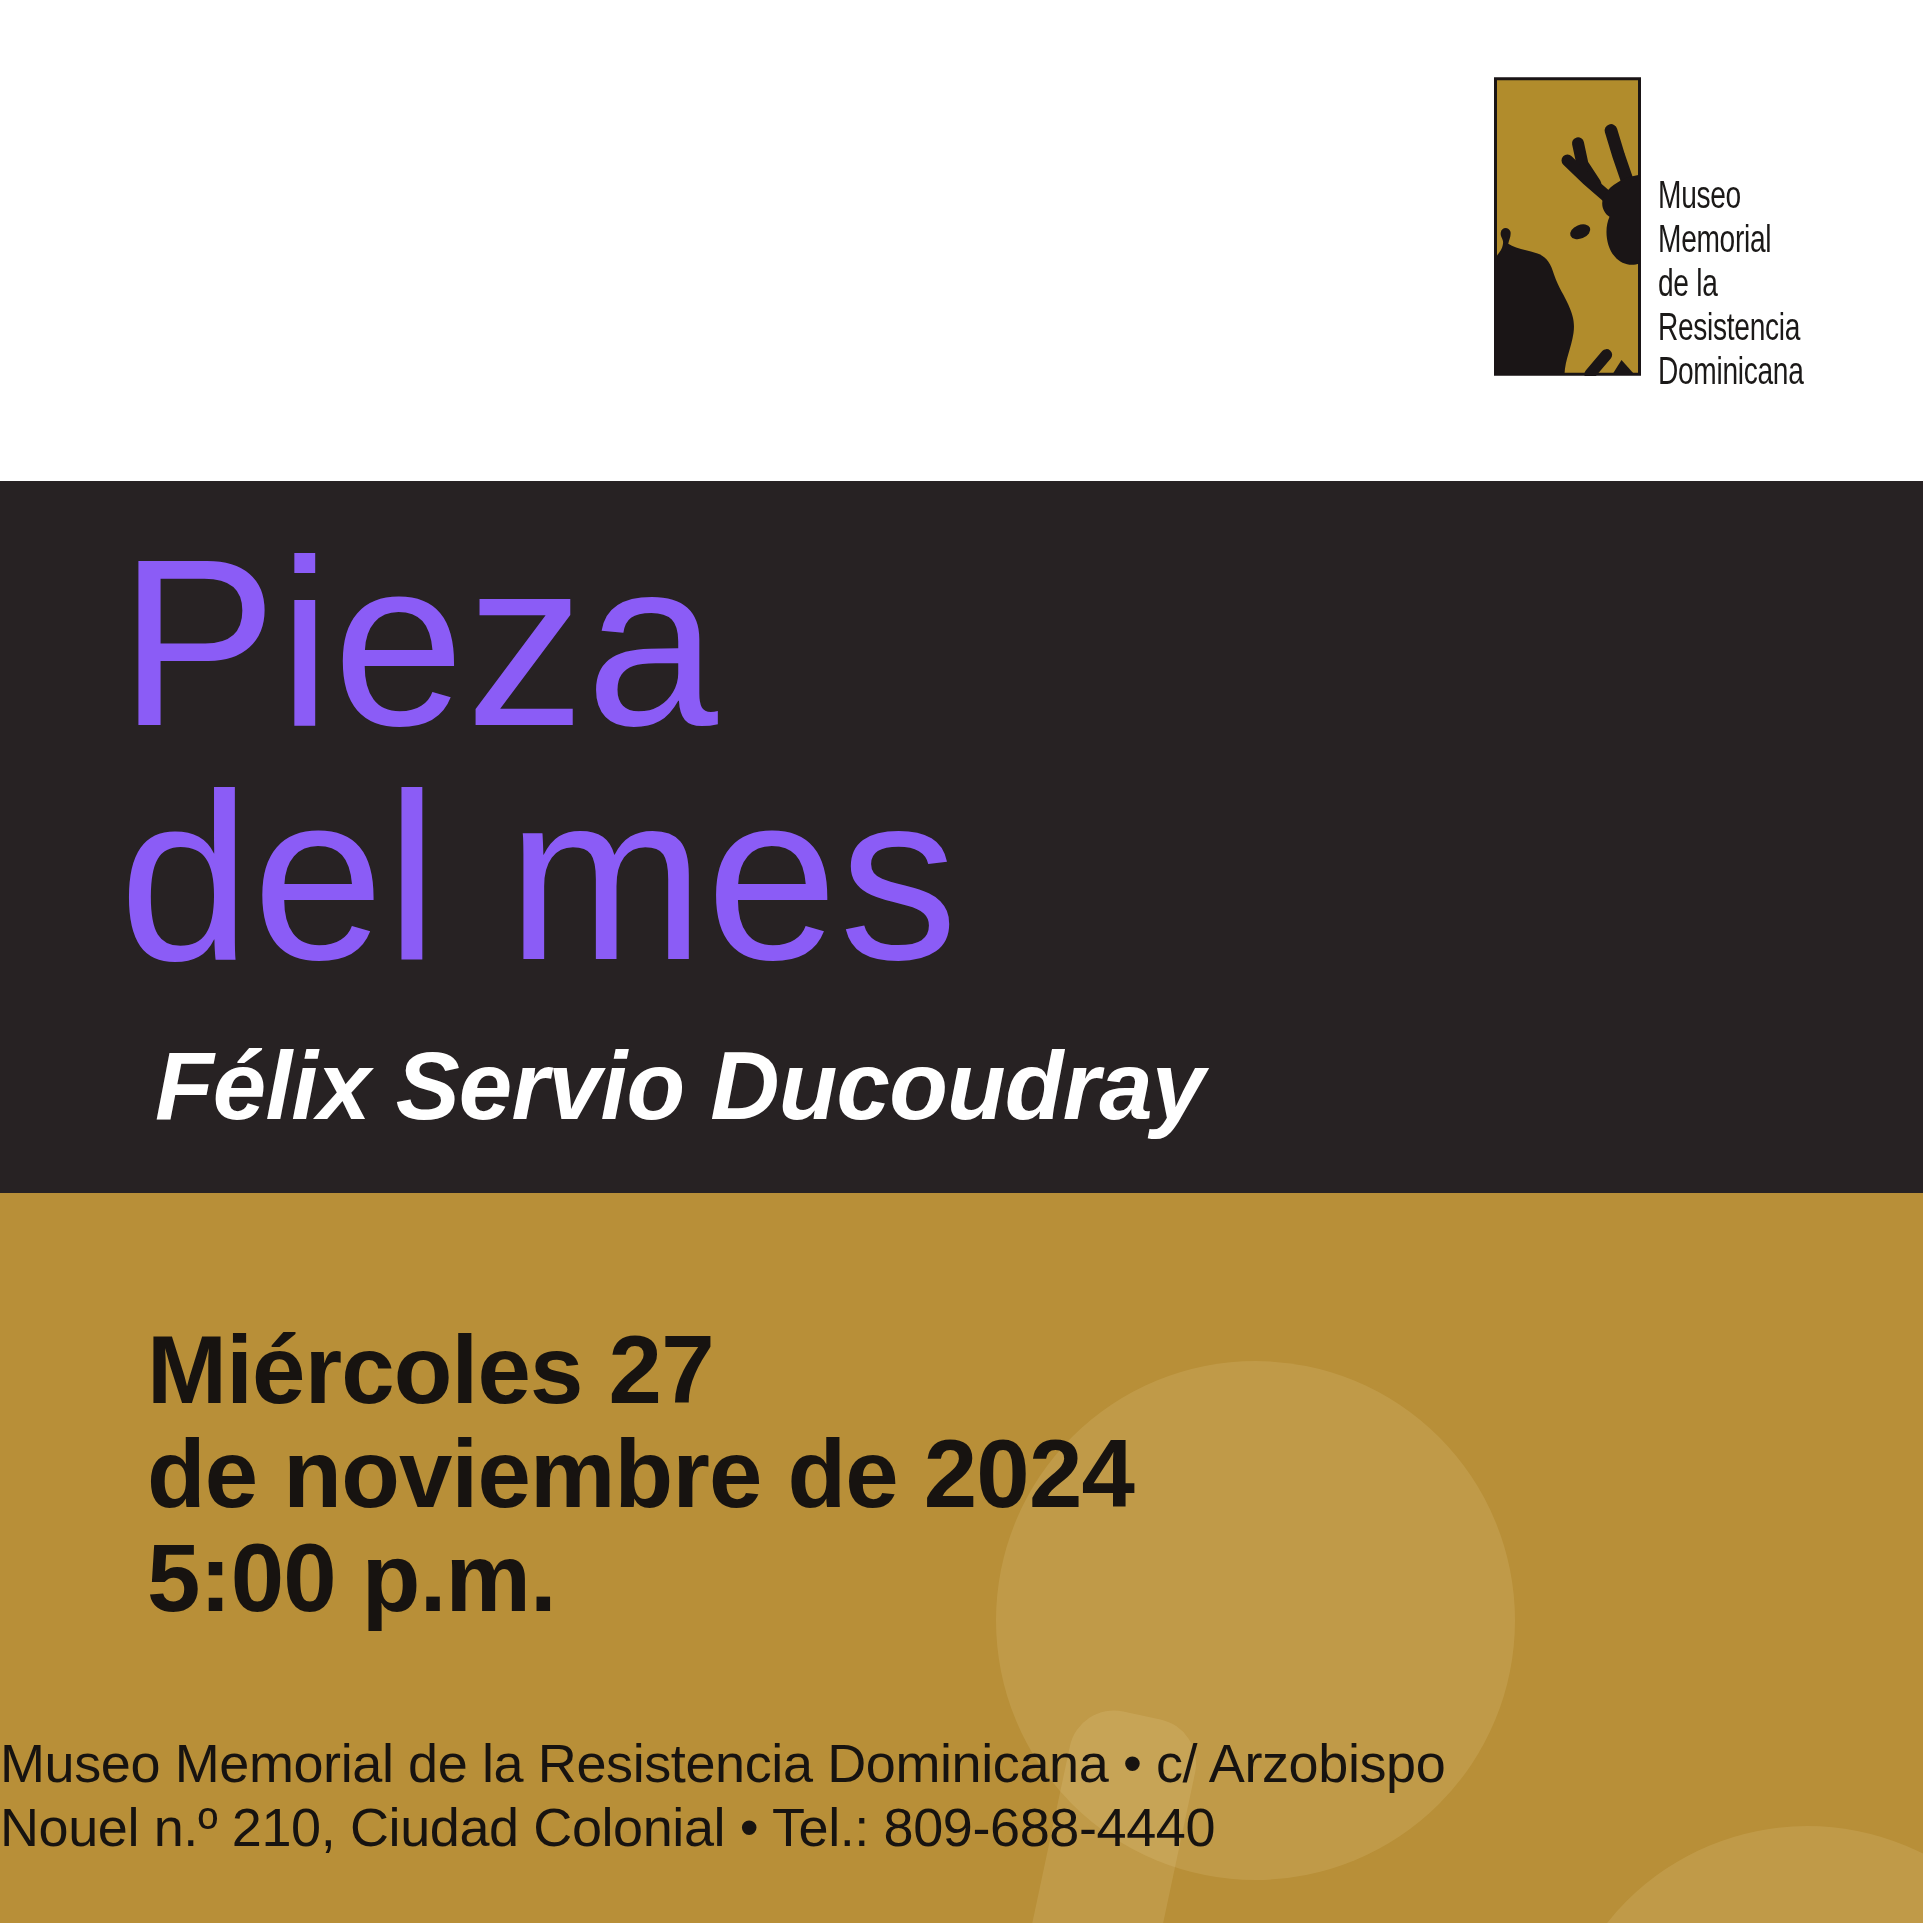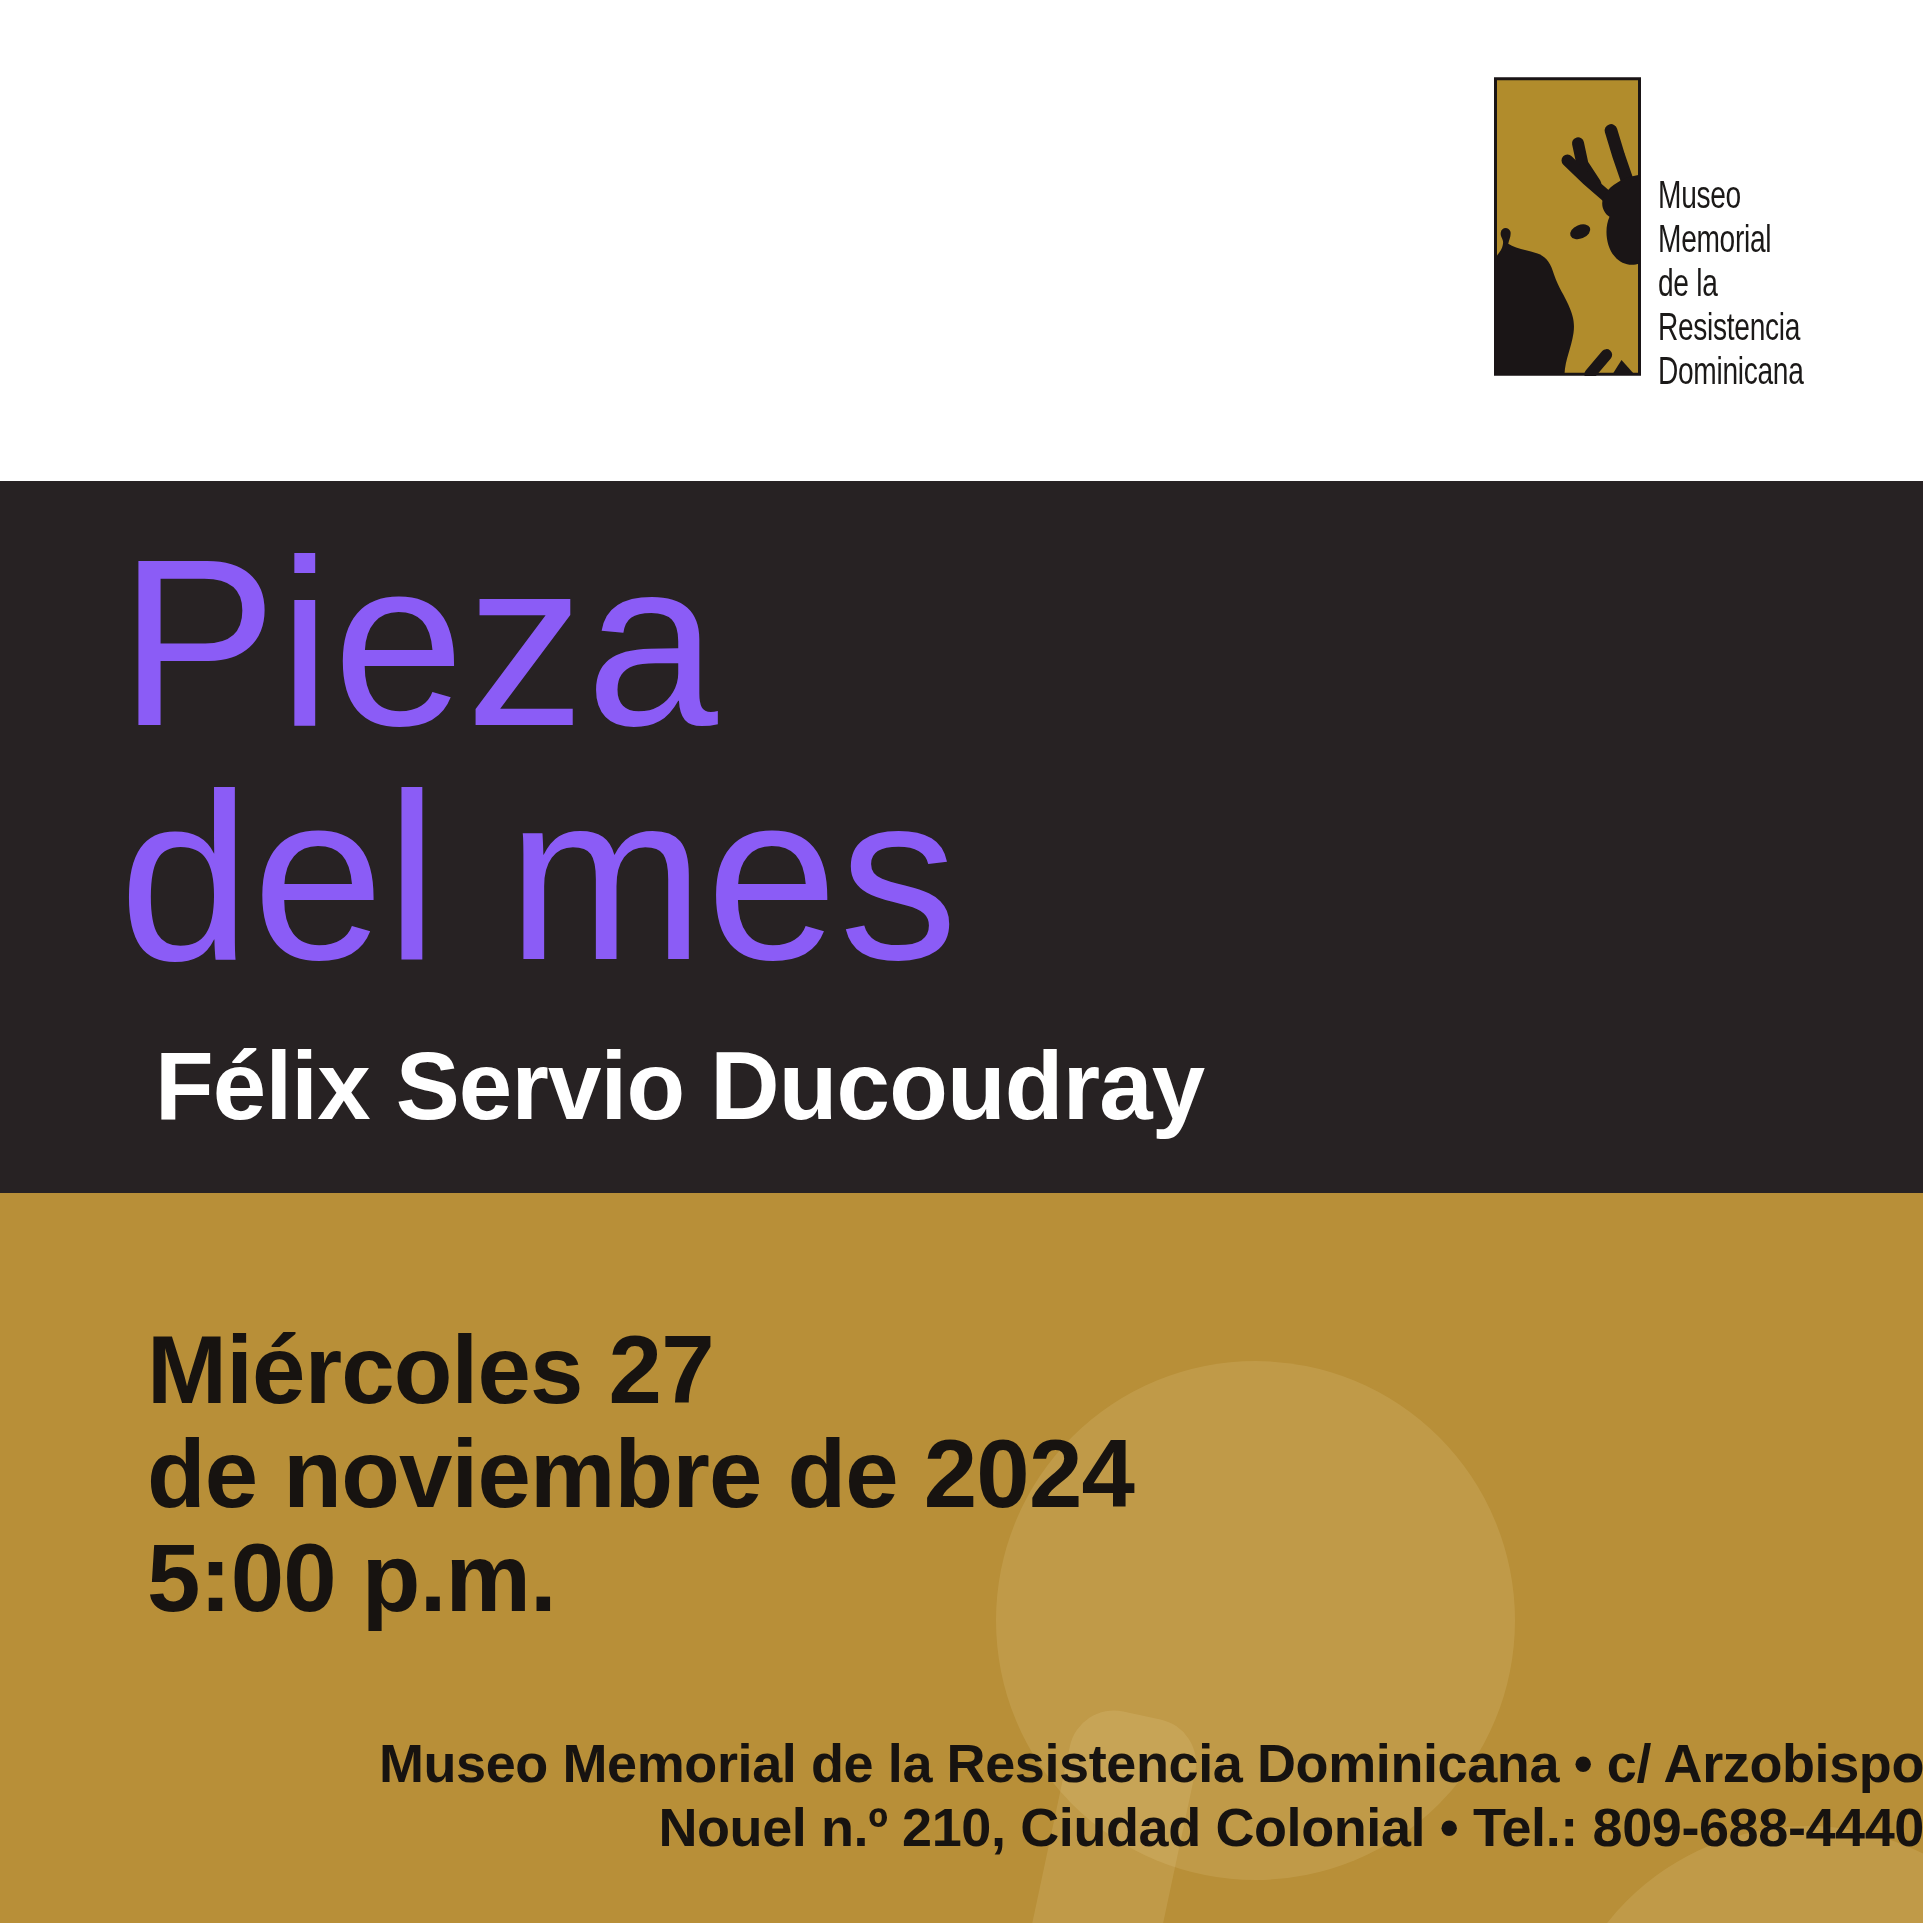--- a/index.html
+++ b/index.html
@@ -32,42 +32,42 @@
     position: absolute; left: 119px; top: 45px;
     color: #8b5cf6; font-weight: 300;
     font-size: 237px; line-height: 234px;
     letter-spacing: 1.5px; white-space: nowrap;
   }
   .title span { display: block; }
   .subtitle {
     position: absolute; left: 155px; top: 552px;
     color: #ffffff; font-weight: 700;
     font-size: 96px; line-height: 105px;
-    letter-spacing: -0.8px; white-space: nowrap;
+    letter-spacing: -0.8px; white-space: nowrap; font-style: italic;
   }
 
   
   .wm { position: absolute; background: rgba(255, 238, 190, 0.12); }
   .wm-circle-1 { left: 996px; top: 168px; width: 519px; height: 519px; border-radius: 50%; }
   .wm-circle-2 { left: 1552px; top: 633px; width: 511px; height: 511px; border-radius: 50%; }
   .wm-wedge    { left: 1045px; top: 519px; width: 128px; height: 316px; transform: rotate(12deg); border-radius: 45px 45px 0 0; }
 
   .event-date {
     position: absolute; left: 147px; top: 125px;
     color: #171310; font-weight: 700;
     font-size: 96px; line-height: 104px;
     letter-spacing: -0.8px; white-space: nowrap;
   }
   .event-date span { display: block; }
 
   .footer {
     position: absolute; left: 0; top: 538px; width: 1924px;
-    color: #171310; font-weight: 700;
+    color: #171310; font-weight: 400;
     font-size: 54px; line-height: 64px;
-    text-align: right; letter-spacing: -0.4px;
+    text-align: left; letter-spacing: -0.4px;
   }
   .footer span { display: block; }
 </style>
 </head>
 <body>
 
 <div class="flyer">
 
   <header class="band band-white">
     <div>

